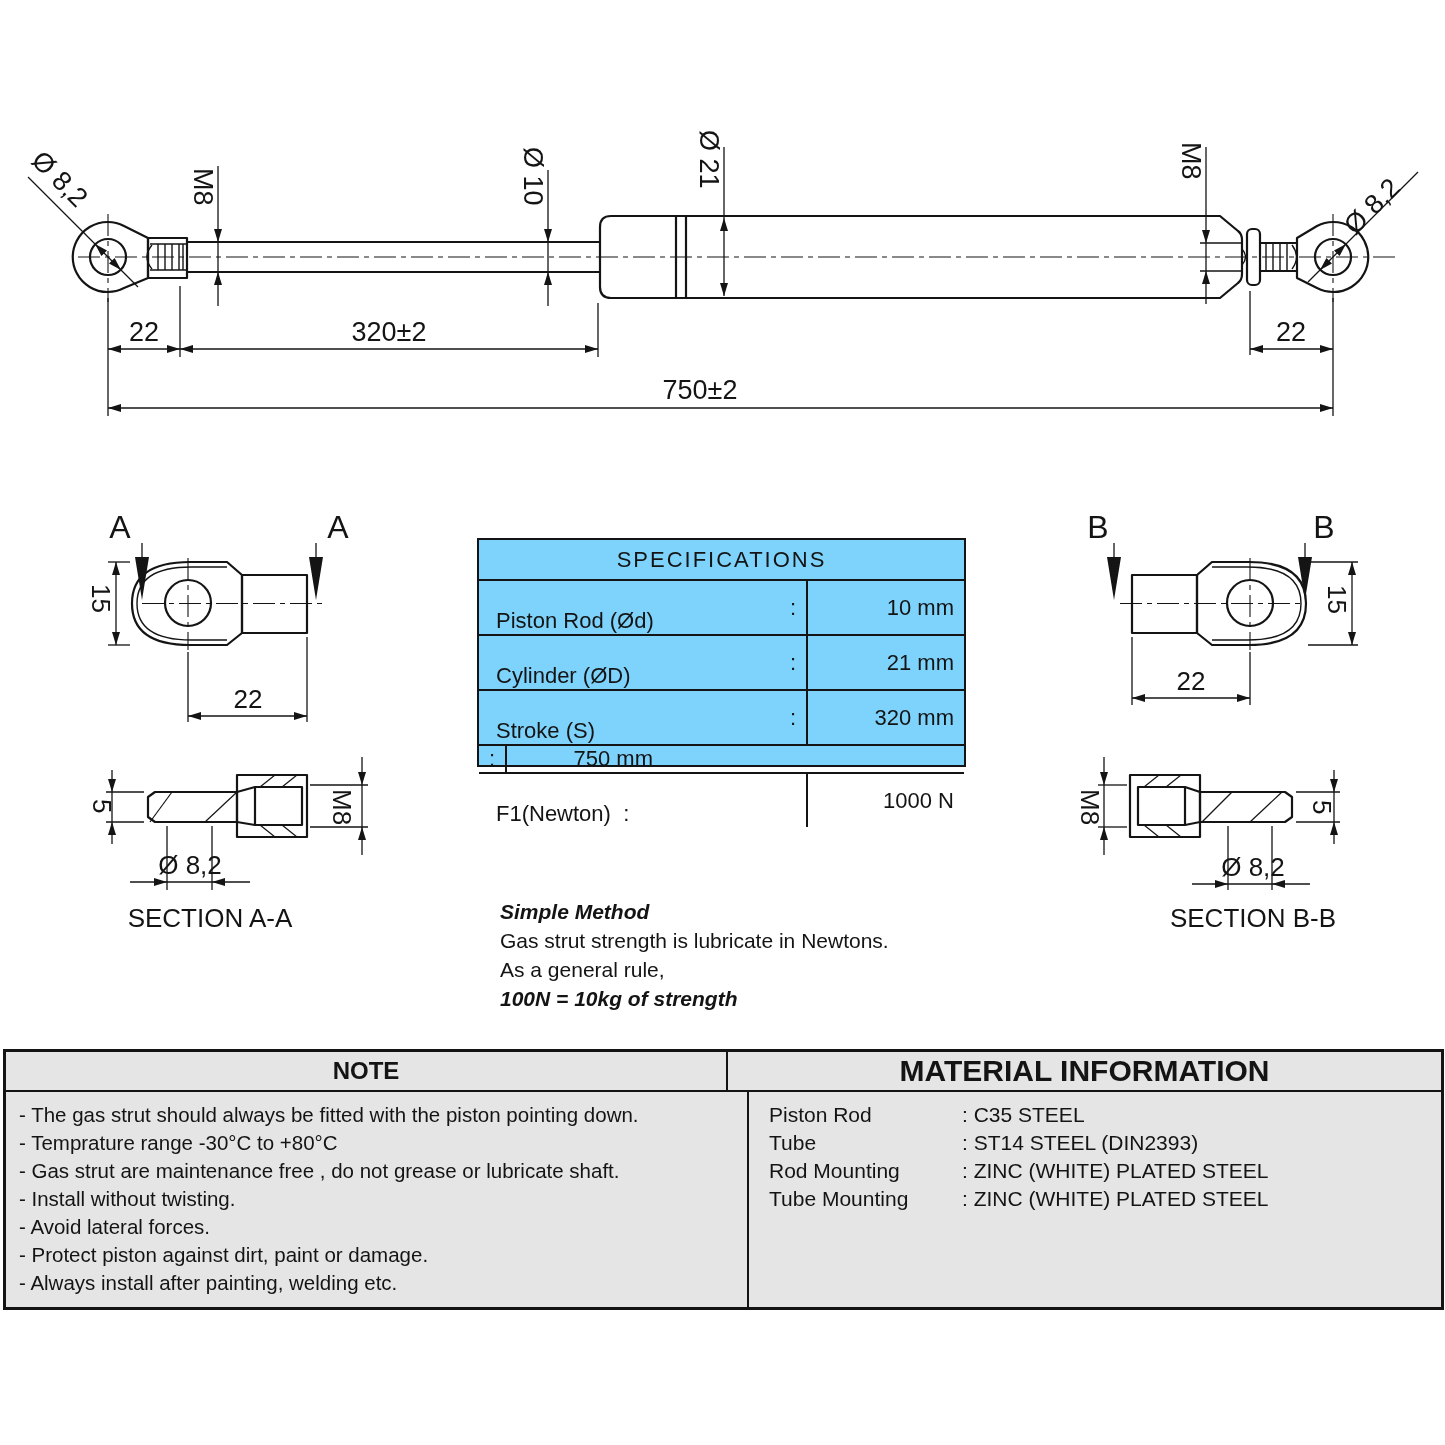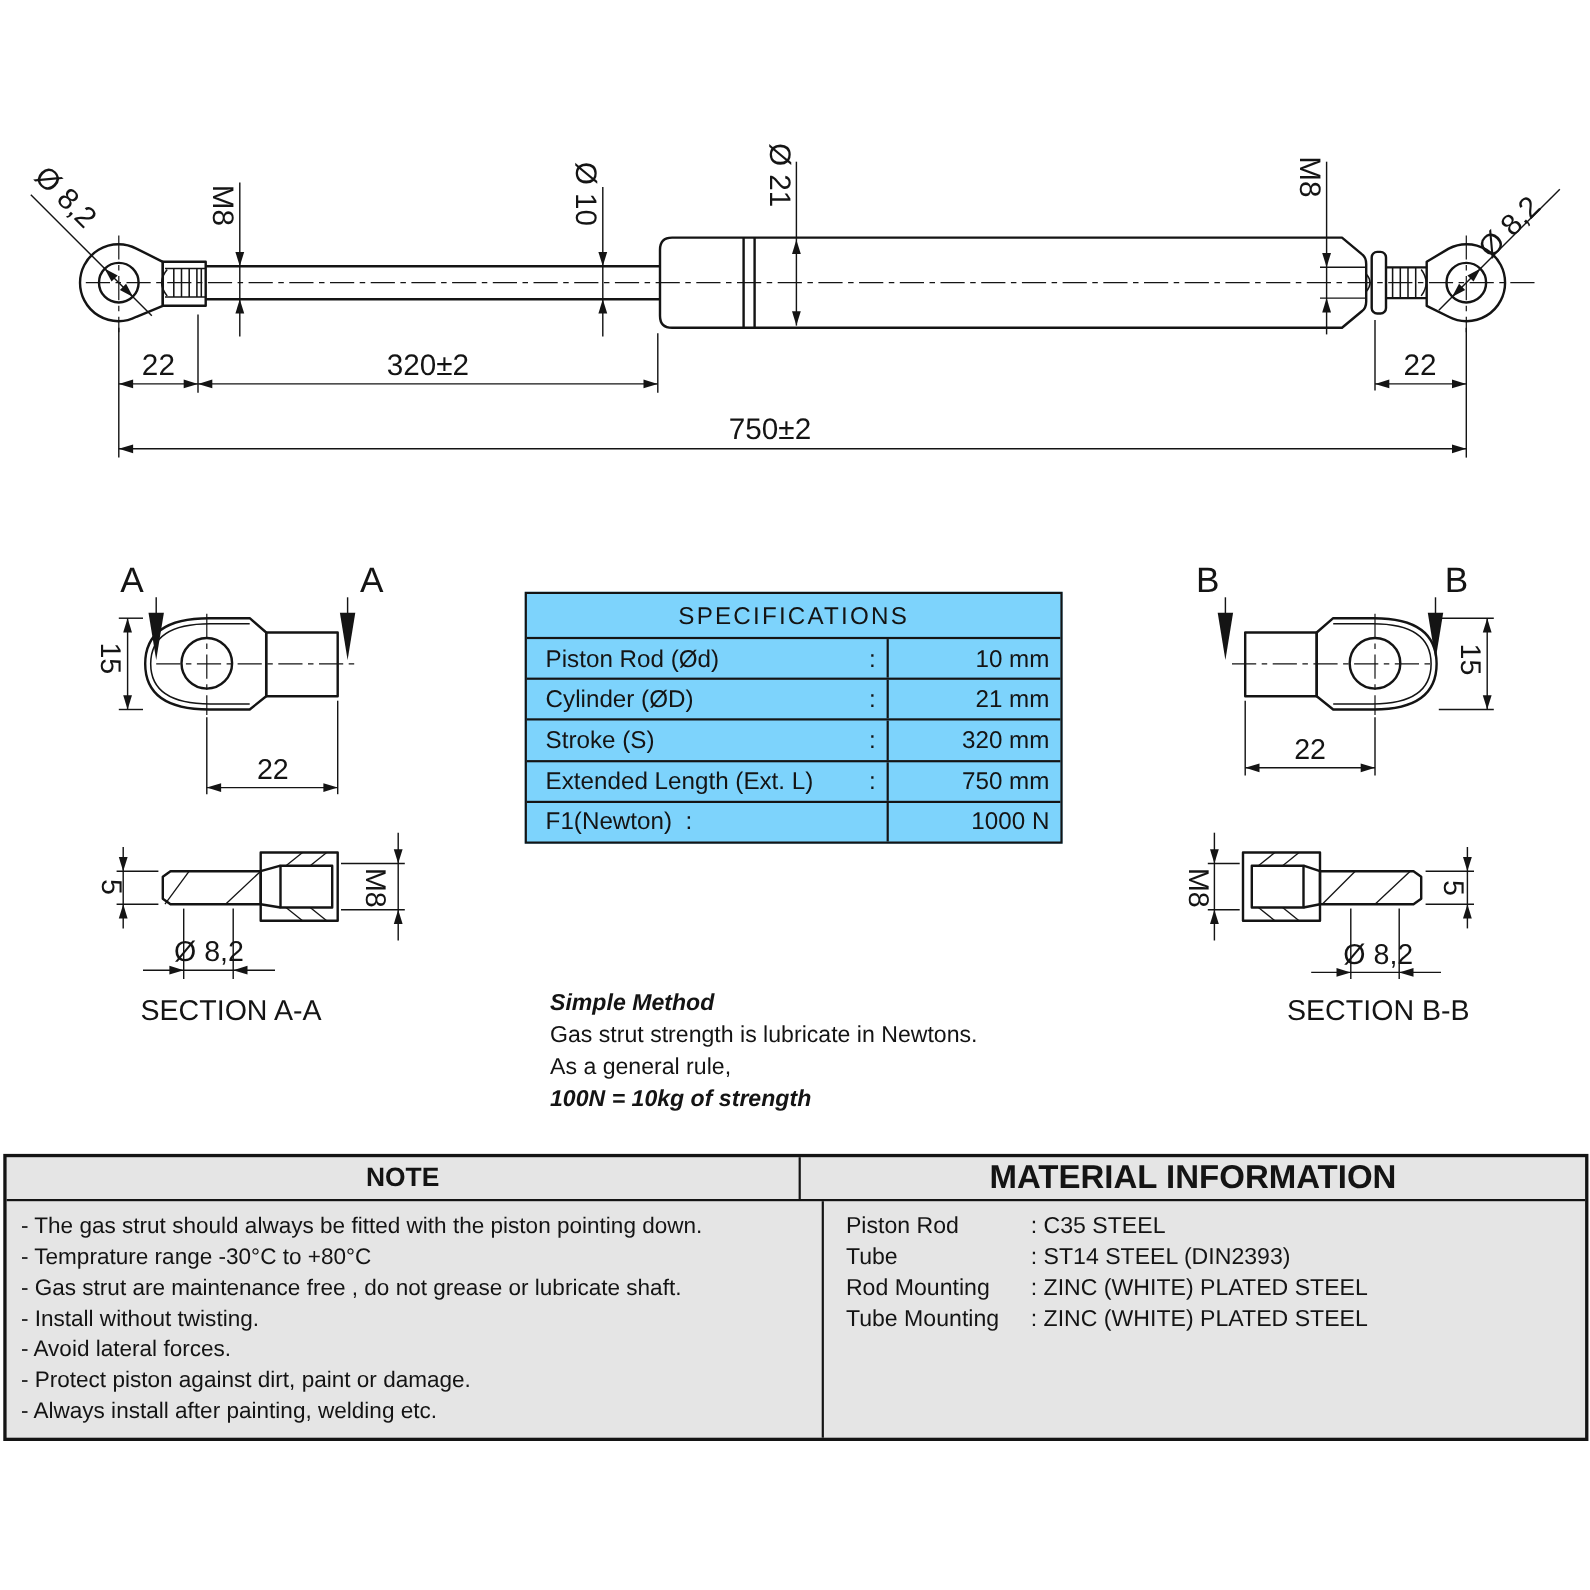--- a/index.html
+++ b/index.html
@@ -7,42 +7,42 @@
         font-family:"Liberation Sans", sans-serif;color:#141414;overflow:hidden;}
   svg text{font-family:"Liberation Sans", sans-serif;fill:#141414;}
 
   
   .spec-table{position:absolute;left:477px;top:538px;width:485px;height:225px;
         border:2px solid #141414;display:flex;flex-direction:column;font-size:22px;background:#7dd3fc;}
   .spec-header{height:39px;flex:none;border-bottom:2px solid #141414;display:flex;
         align-items:center;justify-content:center;letter-spacing:2px;}
   .spec-row{flex:1;display:flex;align-items:stretch;border-bottom:2px solid #141414;}
   .spec-row:last-child{border-bottom:none;}
-  .spec-label{flex:1;display:flex;align-items:center;padding-left:17px;white-space:pre;}
+  .spec-label{flex:1;display:flex;align-items:center;padding-left:17px;white-space:pre;margin-top:27px;}
   .spec-colon{width:26px;display:flex;align-items:center;justify-content:center;}
   .spec-value{width:146px;border-left:2px solid #141414;display:flex;align-items:center;
         justify-content:flex-end;padding-right:10px;}
 
   
   .simple{position:absolute;left:500px;top:897px;font-size:21px;line-height:29px;}
   .simple .bold{font-weight:bold;font-style:italic;}
 
   
   .bottom-table{position:absolute;left:3px;top:1049px;width:1435px;height:255px;
         border:3px solid #141414;display:flex;flex-direction:column;background:#e5e5e5;}
   .bt-header{height:38px;flex:none;display:flex;border-bottom:2px solid #141414;}
   .bt-h-left{width:720px;flex:none;border-right:2px solid #141414;display:flex;
         align-items:center;justify-content:center;font-weight:bold;font-size:24px;}
   .bt-h-right{flex:1;display:flex;align-items:center;justify-content:center;
         font-weight:bold;font-size:30px;}
   .bt-body{flex:1;display:flex;}
   .bt-note{width:720px;flex:none;border-right:2px solid #141414;
         padding:9px 8px 6px 13px;font-size:20.5px;line-height:28px;}
   .bt-material{flex:1;padding:9px 0 0 20px;font-size:21px;line-height:28px;}
-  .mat-row{display:flex;}
+  .mat-row{display:flex;gap:25px;}
   .mat-label{width:168px;flex:none;}
 </style>
 </head>
 <body>
 
 <div id="page">
 
 <svg width="1445" height="1045" viewBox="0 0 1445 1045">
 
   <g stroke="#141414" stroke-width="1.1" stroke-dasharray="22 5 5 5">
@@ -325,21 +325,20 @@
       <span class="spec-label">Cylinder (ØD)</span>
       <span class="spec-colon">:</span>
       <span class="spec-value">21 mm</span>
     </div>
     <div class="spec-row">
       <span class="spec-label">Stroke (S)</span>
       <span class="spec-colon">:</span>
       <span class="spec-value">320 mm</span>
     </div>
     <div class="spec-row">
-      <span class="spec-label">Extended Length (Ext. L)</span>
       <span class="spec-colon">:</span>
       <span class="spec-value">750 mm</span>
     </div>
     <div class="spec-row">
       <span class="spec-label">F1(Newton)  :</span>
       <span class="spec-colon"></span>
       <span class="spec-value">1000 N</span>
     </div>
   </div>
 

